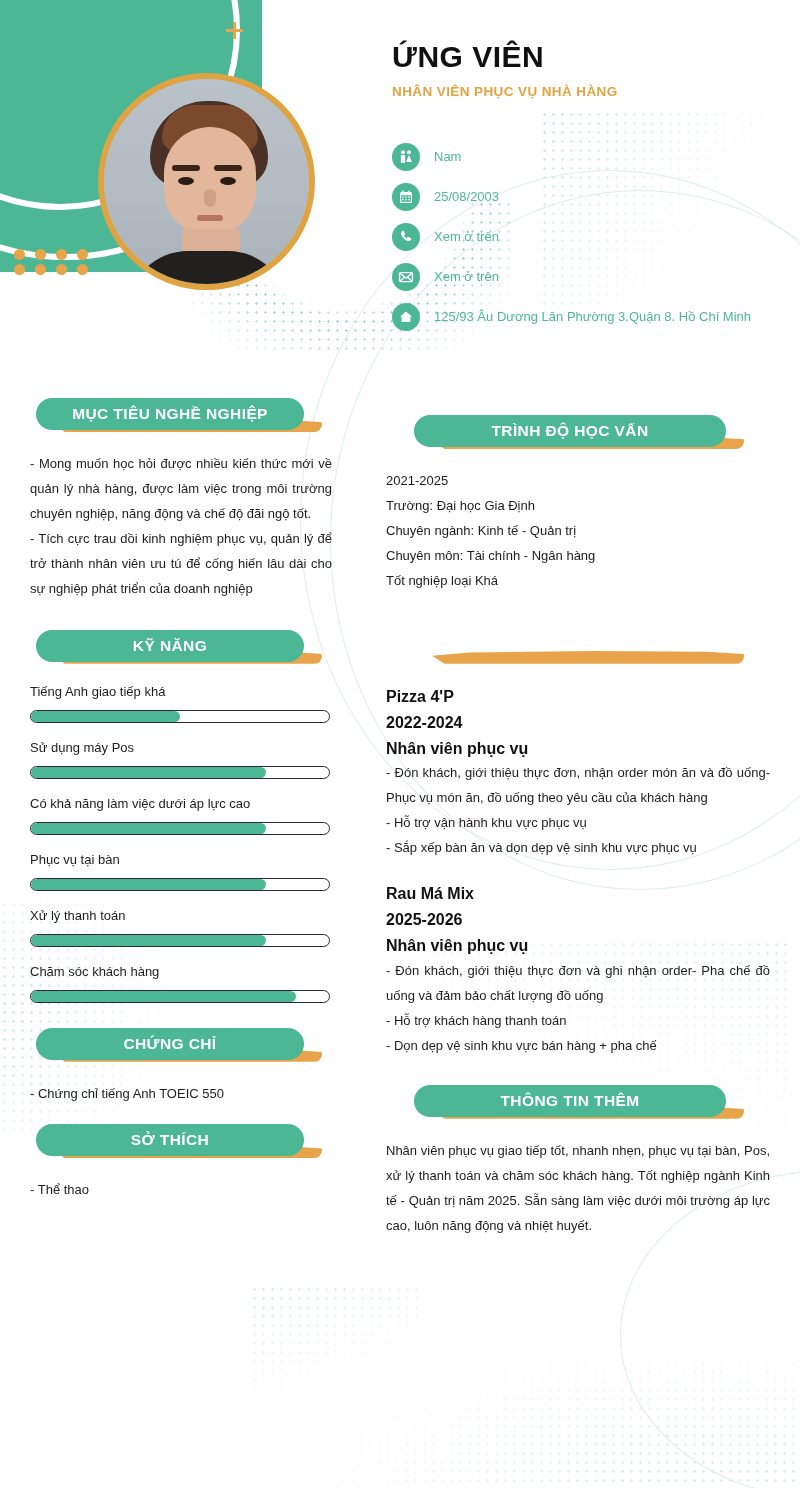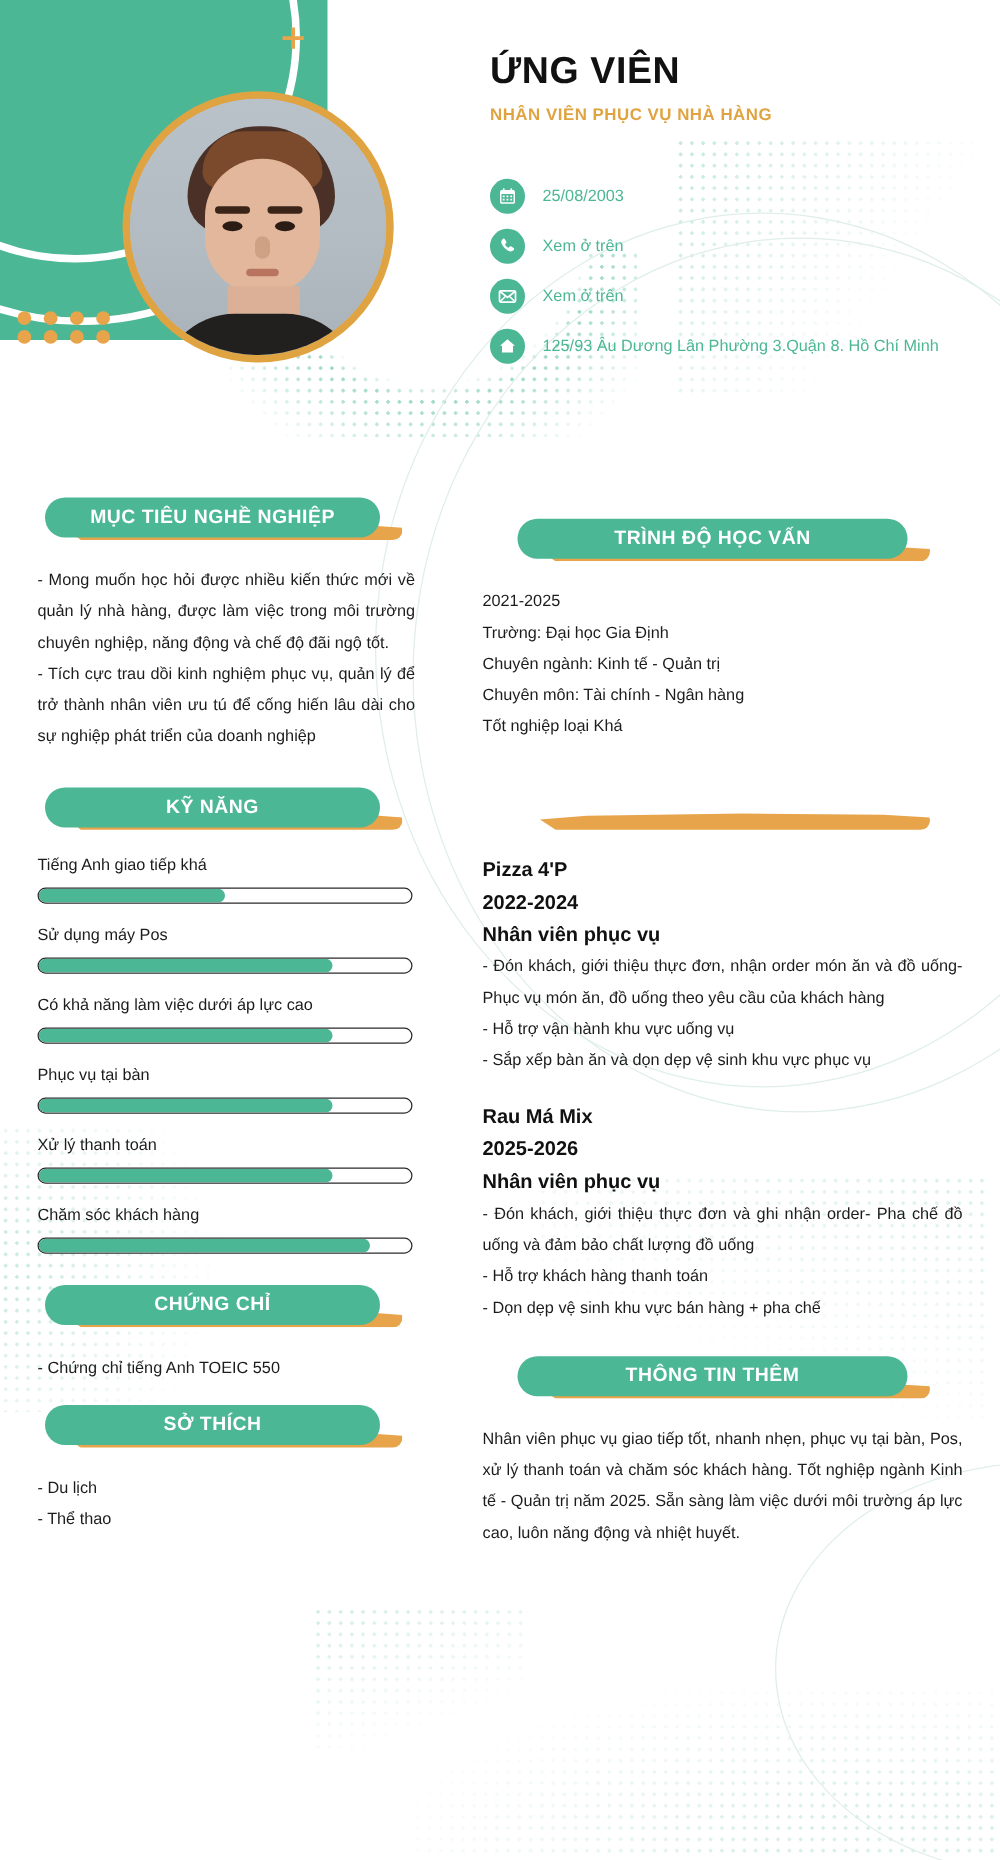--- a/index.html
+++ b/index.html
@@ -226,20 +226,31 @@
       </div>
     </div>
 
     <div class="name-block">
       <div class="cv-name">ỨNG VIÊN</div>
       <div class="cv-role">NHÂN VIÊN PHỤC VỤ NHÀ HÀNG</div>
     </div>
 
     <div class="contacts">
 
+      <div class="contact-row">
+        <span class="c-ico">
+          <svg width="16" height="16" viewBox="0 0 16 16">
+            <circle cx="5" cy="3.3" r="2" fill="#fff"></circle>
+            <circle cx="11" cy="3.3" r="2" fill="#fff"></circle>
+            <rect x="2.9" y="6" width="4.2" height="8" rx="1.2" fill="#fff"></rect>
+            <path d="M11 6 L14 13 L8 13 Z" fill="#fff"></path>
+          </svg>
+        </span>
+        <span class="c-txt">Nam</span>
+      </div>
 
       <div class="contact-row">
         <span class="c-ico">
           <svg width="16" height="16" viewBox="0 0 16 16">
             <rect x="2" y="3" width="12" height="11" rx="1.5" fill="#fff"></rect>
             <rect x="3.2" y="6.2" width="9.6" height="6.6" fill="#4cb795"></rect>
             <rect x="4.2" y="7.4" width="1.5" height="1.4" fill="#fff"></rect>
             <rect x="7.2" y="7.4" width="1.5" height="1.4" fill="#fff"></rect>
             <rect x="10.2" y="7.4" width="1.5" height="1.4" fill="#fff"></rect>
             <rect x="4.2" y="10" width="1.5" height="1.4" fill="#fff"></rect>
@@ -364,21 +375,20 @@
 
     <div style="height:18px"></div>
 
     <div class="pill-wrap">
       <div class="pill-brush"></div>
       <div class="pill">
           <span class="pill-txt">SỞ THÍCH</span>
         </div>
     </div>
     <div class="simple-list" id="hobbies-list">
-        <div class="li">- Du lịch</div>
         <div class="li">- Thể thao</div>
       </div>
 
   </div>
 
   <div class="col-right">
 
     <div class="pill-wrap wide">
       <div class="pill-brush"></div>
       <div class="pill">
@@ -397,21 +407,21 @@
 
     <div class="pill-wrap wide">
       <div class="pill-brush"></div>
     </div>
     <div id="experience-list">
         <div class="exp-block">
           <div class="exp-head">Pizza 4'P</div>
           <div class="exp-head">2022-2024</div>
           <div class="exp-head">Nhân viên phục vụ</div>
           <p class="exp-desc">- Đón khách, giới thiệu thực đơn, nhận order món ăn và đồ uống- Phục vụ món ăn, đồ uống theo yêu cầu của khách hàng</p>
-          <p class="exp-desc">- Hỗ trợ vận hành khu vực uống vụ</p>
+          <p class="exp-desc">- Hỗ trợ vận hành khu vực phục vụ</p>
           <p class="exp-desc">- Sắp xếp bàn ăn và dọn dẹp vệ sinh khu vực phục vụ</p>
         </div>
         <div class="exp-block">
           <div class="exp-head">Rau Má Mix</div>
           <div class="exp-head">2025-2026</div>
           <div class="exp-head">Nhân viên phục vụ</div>
           <p class="exp-desc">- Đón khách, giới thiệu thực đơn và ghi nhận order- Pha chế đồ uống và đảm bảo chất lượng đồ uống</p>
           <p class="exp-desc">- Hỗ trợ khách hàng thanh toán</p>
           <p class="exp-desc">- Dọn dẹp vệ sinh khu vực bán hàng + pha chế</p>
         </div>

